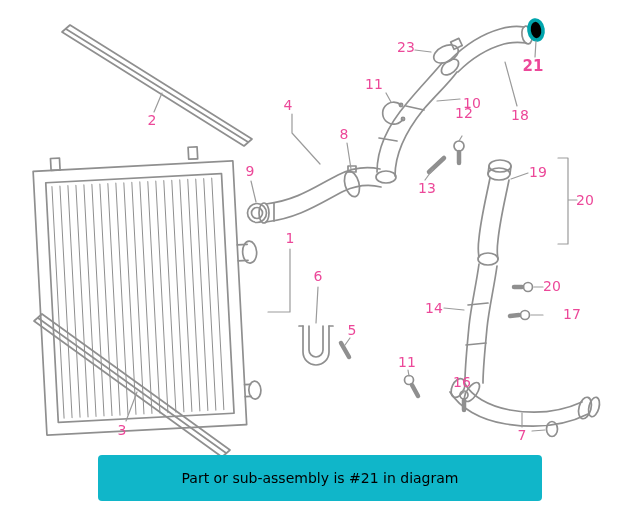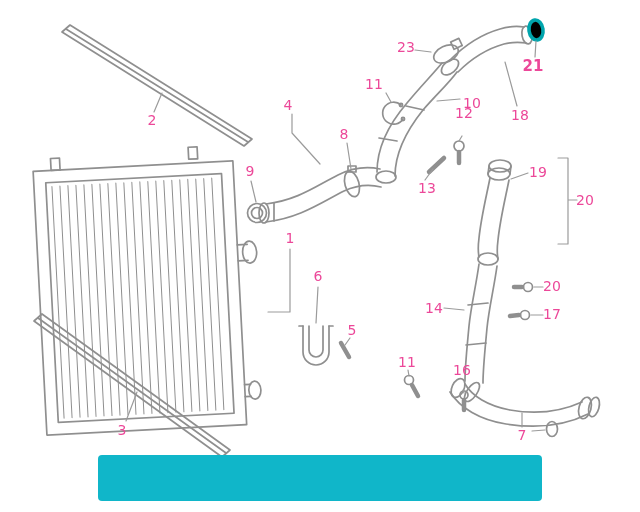--- a/index.html
+++ b/index.html
@@ -204,25 +204,26 @@
   <div class="callout" style="left:318px;top:276px">6</div>
   <div class="callout" style="left:522px;top:435px">7</div>
   <div class="callout" style="left:344px;top:134px">8</div>
   <div class="callout" style="left:250px;top:171px">9</div>
   <div class="callout" style="left:472px;top:103px">10</div>
   <div class="callout" style="left:374px;top:84px">11</div>
   <div class="callout" style="left:464px;top:113px">12</div>
   <div class="callout" style="left:427px;top:188px">13</div>
   <div class="callout" style="left:434px;top:308px">14</div>
   <div class="callout" style="left:407px;top:362px">11</div>
-  <div class="callout" style="left:462px;top:370px">16</div>
-  <div class="callout" style="left:552px;top:314px">17</div>
+  <div class="callout" style="left:462px;top:382px">16</div>
+  <div class="callout" style="left:572px;top:314px">17</div>
   <div class="callout" style="left:552px;top:286px">20</div>
   <div class="callout" style="left:520px;top:115px">18</div>
   <div class="callout" style="left:585px;top:200px">20</div>
   <div class="callout highlight" style="left:533px;top:66px">21</div>
   <div class="callout" style="left:538px;top:172px">19</div>
   <div class="callout" style="left:406px;top:47px">23</div>
 
   <div class="banner">
+    <div>Part or sub-assembly is #21 in diagram</div>
   </div>
 
 </div>
 
 </body></html>

